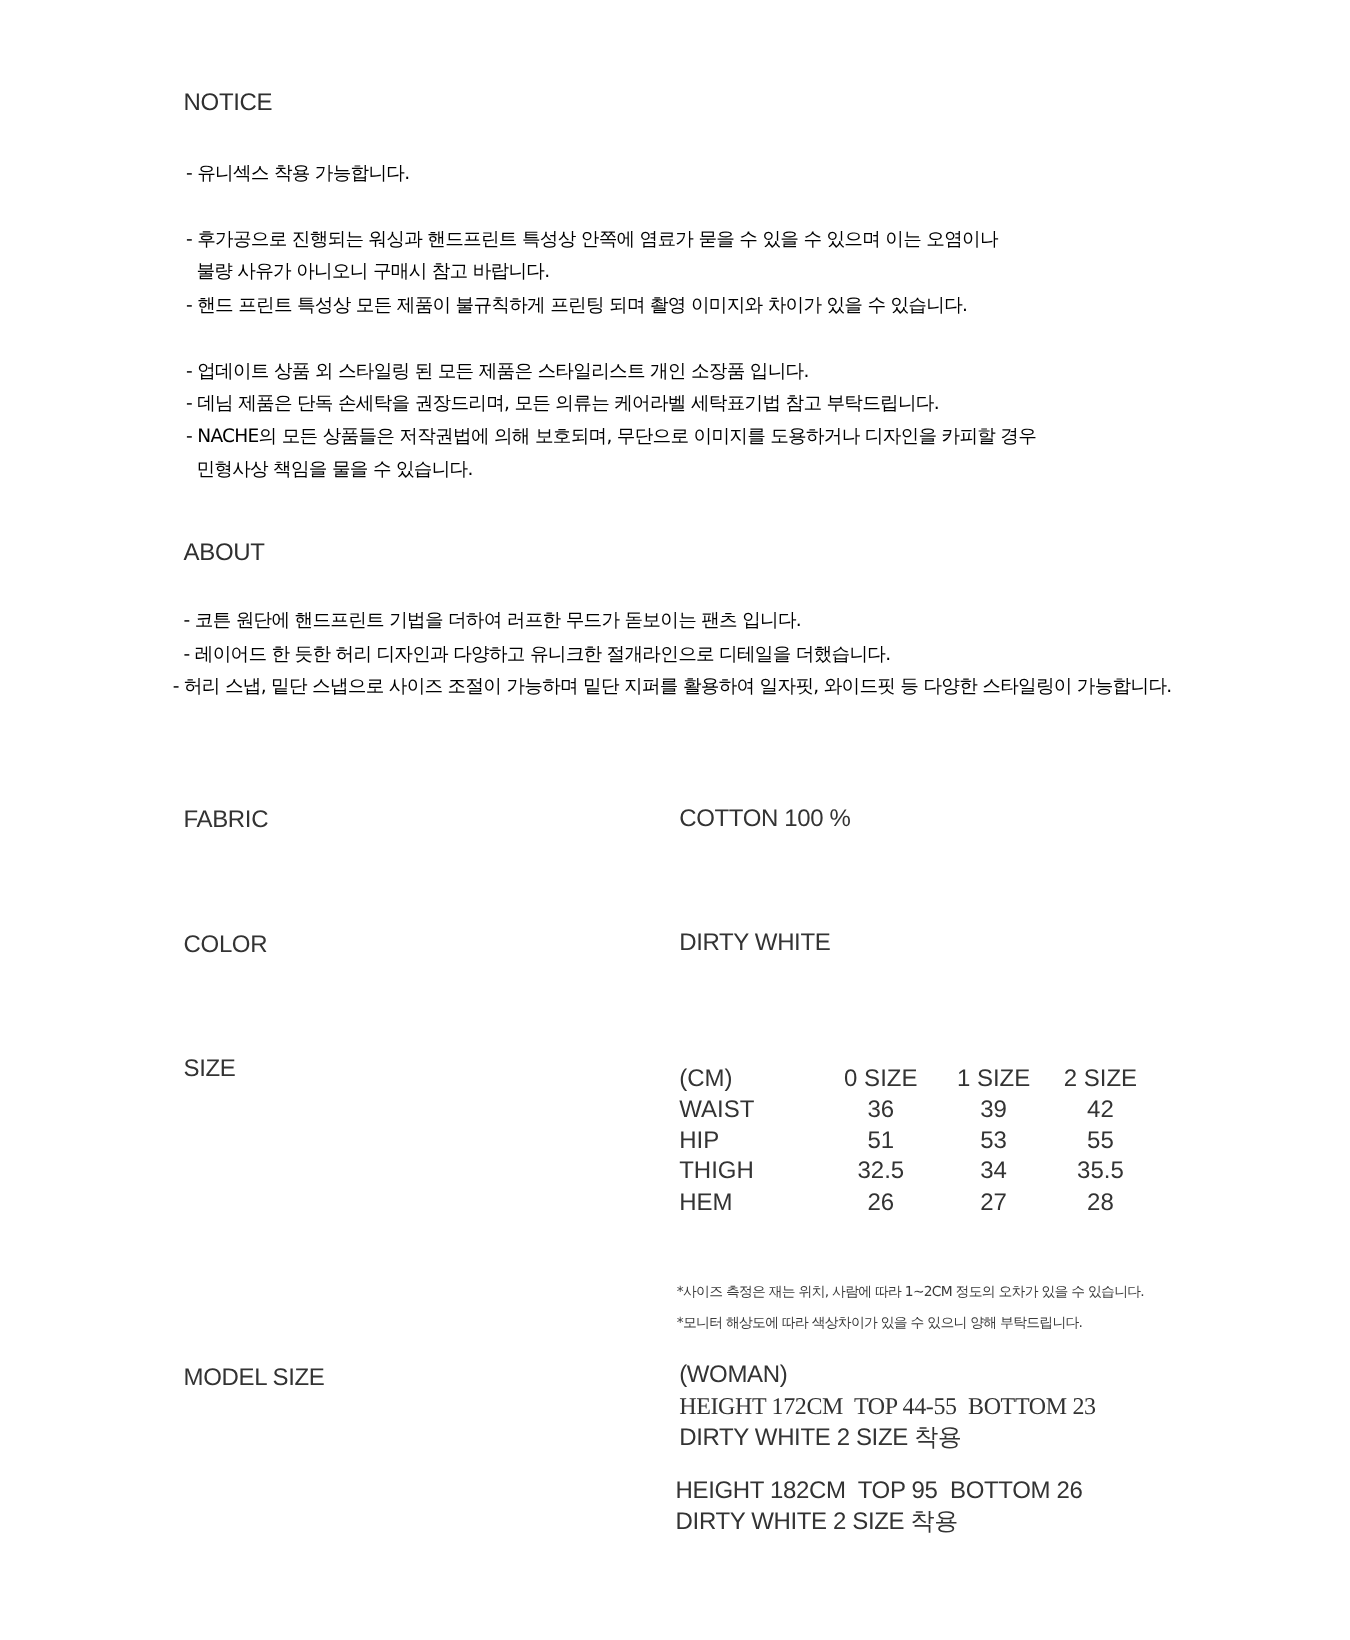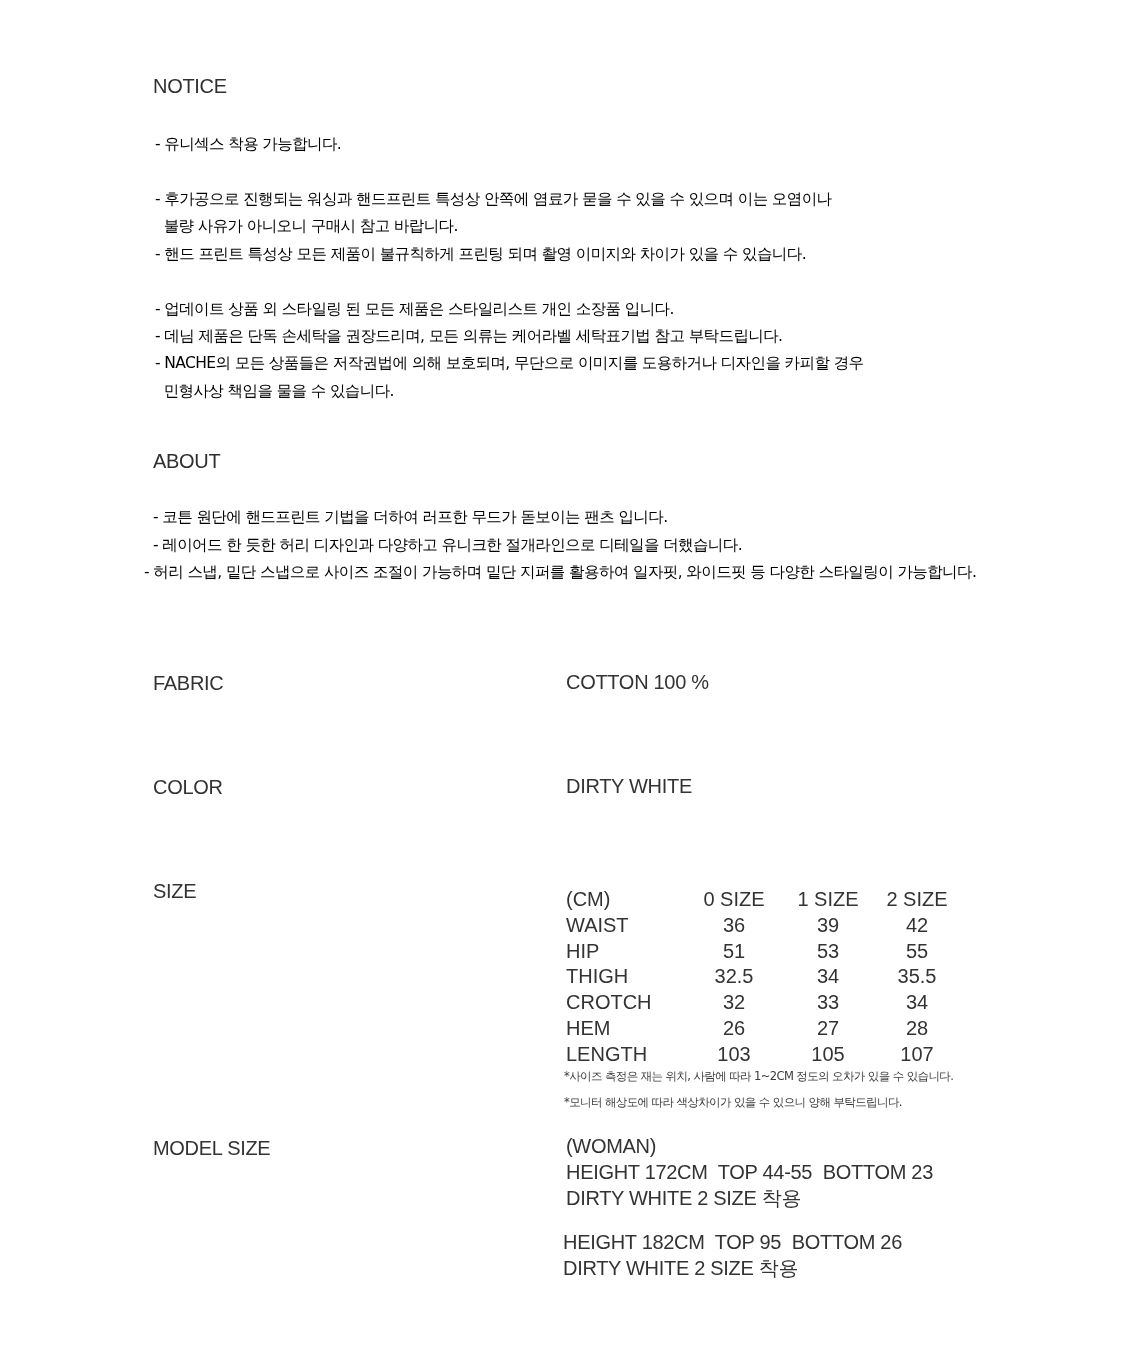--- a/index.html
+++ b/index.html
@@ -123,47 +123,35 @@
     <td class="c2">53</td>
     <td class="c3">55</td>
   </tr>
   <tr>
     <td class="c0">THIGH</td>
     <td class="c1">32.5</td>
     <td class="c2">34</td>
     <td class="c3">35.5</td>
   </tr>
   <tr>
-    <td class="c0">CROTCH</td>
-    <td class="c1">32</td>
-    <td class="c2">33</td>
-    <td class="c3">34</td>
-  </tr>
-  <tr>
     <td class="c0">HEM</td>
     <td class="c1">26</td>
     <td class="c2">27</td>
     <td class="c3">28</td>
-  </tr>
-  <tr>
-    <td class="c0">LENGTH</td>
-    <td class="c1">103</td>
-    <td class="c2">105</td>
-    <td class="c3">107</td>
   </tr>
 </tbody>
   </table>
 
 <div class="abs note" style="left:564px; top:1063px;">*사이즈 측정은 재는 위치, 사람에 따라 1~2CM 정도의 오차가 있을 수 있습니다.</div>
 <div class="abs note" style="left:564px; top:1089px;">*모니터 해상도에 따라 색상차이가 있을 수 있으니 양해 부탁드립니다.</div>
 
 <div class="abs label" style="left:153px; top:1137px;">MODEL SIZE</div>
 
 <div class="abs model-block" style="left:566px; top:1133px;">
   <div>(WOMAN)</div>
-  <div style="white-space:pre;">HEIGHT 172CM  TOP 44-55  BOTTOM 23</div>
+  <div style="white-space:pre;font-family:Liberation Serif, serif;">HEIGHT 172CM  TOP 44-55  BOTTOM 23</div>
   <div>DIRTY WHITE 2 SIZE 착용</div>
 </div>
 
 <div class="abs model-block" style="left:563px; top:1229px;">
   <div style="white-space:pre;">HEIGHT 182CM  TOP 95  BOTTOM 26</div>
   <div>DIRTY WHITE 2 SIZE 착용</div>
 </div>
 
 </body></html>

